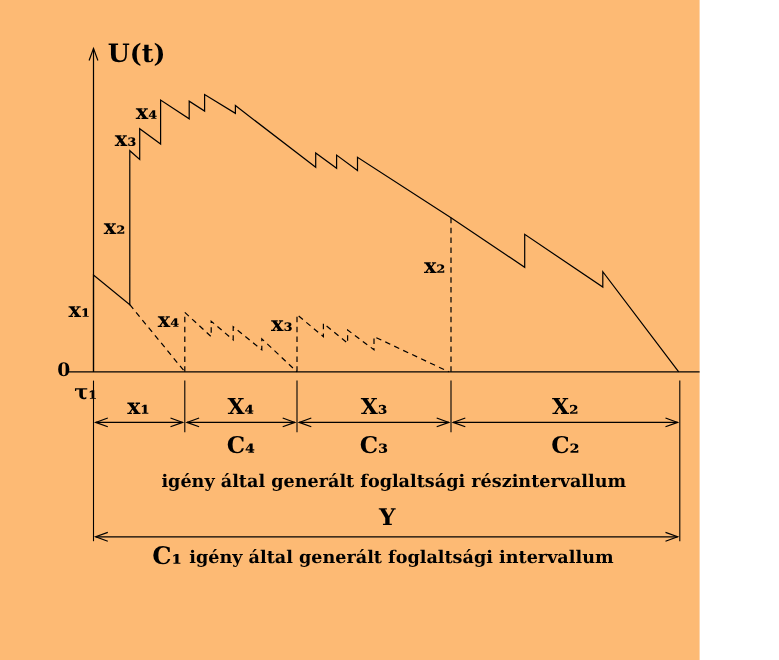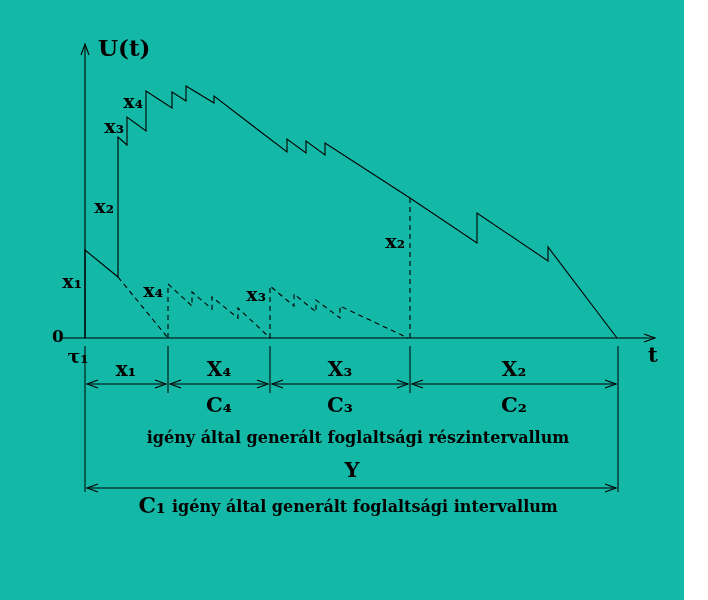--- a/index.html
+++ b/index.html
@@ -2,23 +2,23 @@
 <html><head>
 <meta charset="utf-8">
 <style>
   html, body {
     margin: 0;
     padding: 0;
     background: #ffffff;
   }
   .canvas {
     position: relative;
-    width: 684px;
+    width: 636px;
     height: 600px;
-    background: #14b8a6;
+    background: #fdba74;
     overflow: hidden;
   }
   svg {
     display: block;
   }
   svg text {
     font-family: "DejaVu Serif", "Liberation Serif", serif;
     font-weight: bold;
     fill: #000000;
   }

